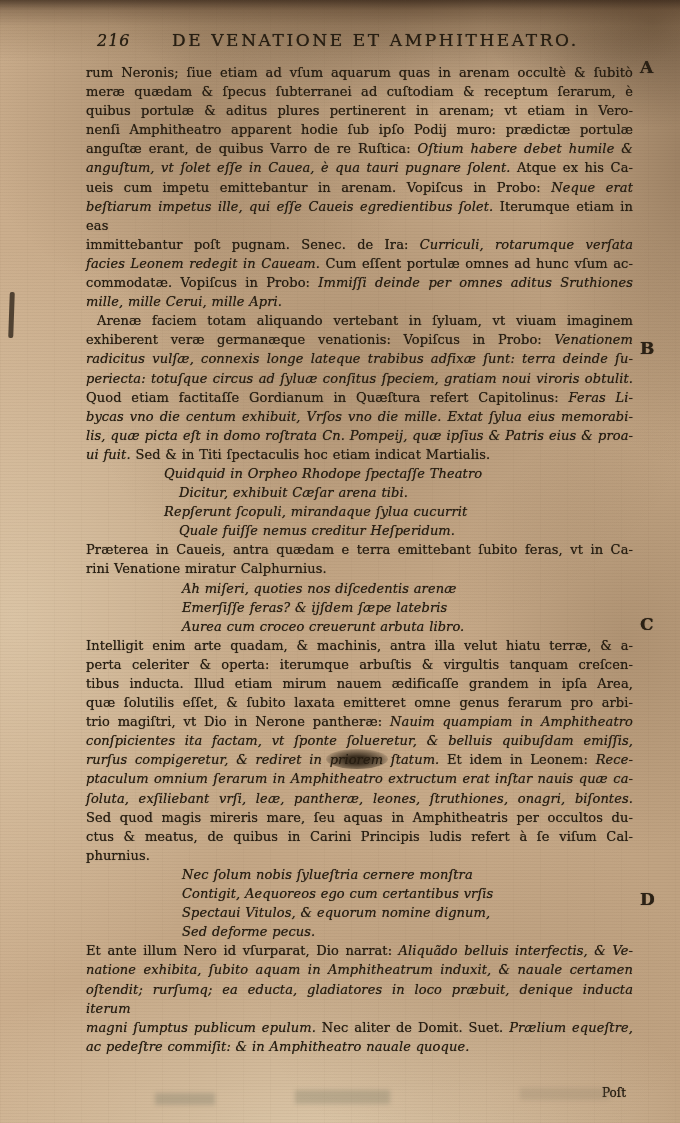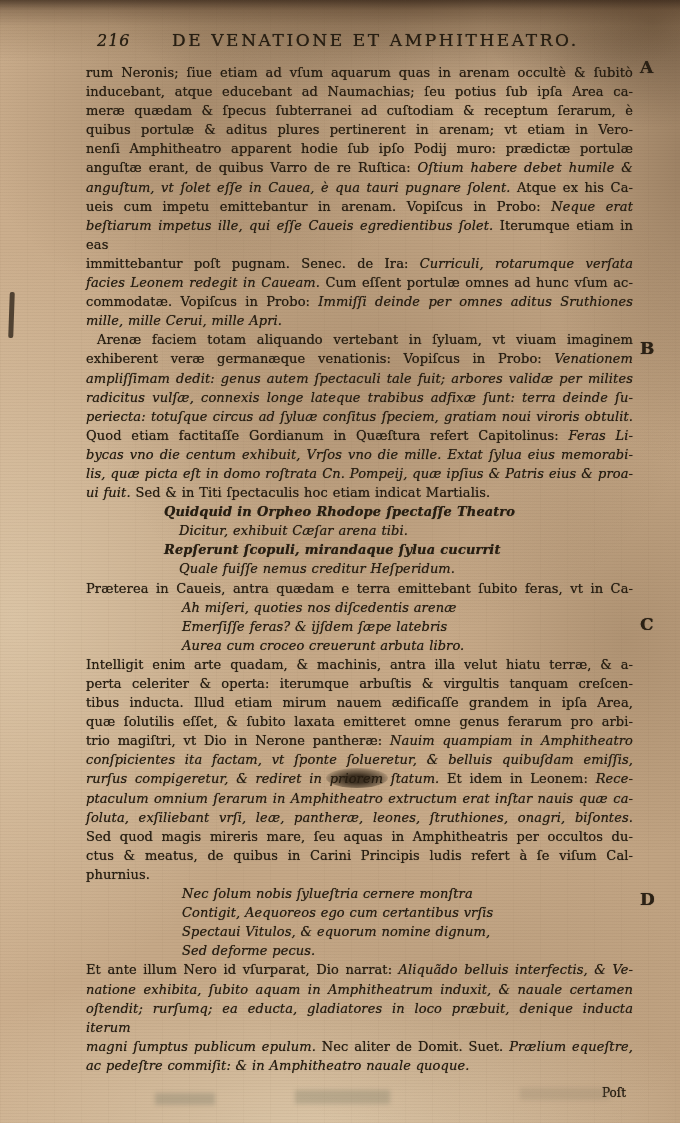--- a/index.html
+++ b/index.html
@@ -40,21 +40,21 @@
   .textblock {
     position:absolute; left:86px; top:63px; width:547px;
     font-size:13px; line-height:19.1px;
     text-shadow:0 0 .7px rgba(39,30,18,.8);
     word-spacing:.5px; letter-spacing:.1px;
   }
   .block { margin:0; }
   .line { text-align:justify; text-align-last:justify; min-height:19.1px; }
   .line.nj { text-align-last:auto; }
   .line.ind { text-indent:11px; }
-  .line.v1 { padding-left:78px;font-weight:bold; }
+  .line.v1 { padding-left:78px; }
   .line.v2 { padding-left:93px; }
   .line.v3 { padding-left:96px; }
   .line i { font-style:italic; }
   .blot { position:relative; }
   .blot::after {
     content:""; position:absolute; left:-4px; right:-5px; top:-3px; bottom:-2px;
     background:radial-gradient(ellipse at 50% 55%, rgba(38,28,16,.85) 25%, rgba(38,28,16,.40) 58%, rgba(38,28,16,0) 80%);
     border-radius:50%;
   }
   .margin-letter {
@@ -80,52 +80,51 @@
 
 <div class="page">
   <div class="texture"></div>
 
   <div class="pagenum">216</div>
   <div class="runtitle">DE VENATIONE ET AMPHITHEATRO.</div>
 
   <div class="textblock">
       <div class="block">
         <div class="line"><span>rum Neronis; ſiue etiam ad vſum aquarum quas in arenam occultè &amp; ſubitò</span></div>
-        <div class="line"><span>inducebant, atque educebant ad Naumachias; ſeu potius ſub ipſa Area ca-</span></div>
         <div class="line"><span>meræ quædam &amp; ſpecus ſubterranei ad cuſtodiam &amp; receptum ſerarum, è</span></div>
         <div class="line"><span>quibus portulæ &amp; aditus plures pertinerent in arenam; vt etiam in Vero-</span></div>
         <div class="line"><span>nenſi Amphitheatro apparent hodie ſub ipſo Podij muro: prædictæ portulæ</span></div>
         <div class="line"><span>anguſtæ erant, de quibus Varro de re Ruſtica: </span><i>Oſtium habere debet humile &amp;</i></div>
         <div class="line"><i>anguſtum, vt ſolet eſſe in Cauea, è qua tauri pugnare ſolent.</i><span> Atque ex his Ca-</span></div>
         <div class="line"><span>ueis cum impetu emittebantur in arenam. Vopiſcus in Probo: </span><i>Neque erat</i></div>
         <div class="line"><i>beſtiarum impetus ille, qui eſſe Caueis egredientibus ſolet.</i><span> Iterumque etiam in eas</span></div>
         <div class="line"><span>immittebantur poſt pugnam. Senec. de Ira: </span><i>Curriculi, rotarumque verſata</i></div>
         <div class="line"><i>facies Leonem redegit in Caueam.</i><span> Cum eſſent portulæ omnes ad hunc vſum ac-</span></div>
         <div class="line"><span>commodatæ. Vopiſcus in Probo: </span><i>Immiſſi deinde per omnes aditus Sruthiones</i></div>
         <div class="line nj"><i>mille, mille Cerui, mille Apri.</i></div>
       </div>
       <div class="block">
         <div class="line ind"><span>Arenæ faciem totam aliquando vertebant in ſyluam, vt viuam imaginem</span></div>
         <div class="line"><span>exhiberent veræ germanæque venationis: Vopiſcus in Probo: </span><i>Venationem</i></div>
-        <div class="line"><i>ampliſſimam dedit: genus autem ſpectaculi tale fuit; arbores validæ per milites</i></div>
         <div class="line"><i>radicitus vulſæ, connexis longe lateque trabibus adfixæ ſunt: terra deinde ſu-</i></div>
         <div class="line"><i>periecta: totuſque circus ad ſyluæ conſitus ſpeciem, gratiam noui viroris obtulit.</i></div>
         <div class="line"><span>Quod etiam factitaſſe Gordianum in Quæſtura refert Capitolinus: </span><i>Feras Li-</i></div>
         <div class="line"><i>bycas vno die centum exhibuit, Vrſos vno die mille. Extat ſylua eius memorabi-</i></div>
         <div class="line"><i>lis, quæ picta eſt in domo roſtrata Cn. Pompeij, quæ ipſius &amp; Patris eius &amp; proa-</i></div>
         <div class="line nj"><i>ui fuit.</i><span> Sed &amp; in Titi ſpectaculis hoc etiam indicat Martialis.</span></div>
       </div>
       <div class="block">
         <div class="line nj v1"><i>Quidquid in Orpheo Rhodope ſpectaſſe Theatro</i></div>
         <div class="line nj v2"><i>Dicitur, exhibuit Cæſar arena tibi.</i></div>
         <div class="line nj v1"><i>Repſerunt ſcopuli, mirandaque ſylua cucurrit</i></div>
         <div class="line nj v2"><i>Quale fuiſſe nemus creditur Heſperidum.</i></div>
       </div>
       <div class="block">
         <div class="line"><span>Præterea in Caueis, antra quædam e terra emittebant ſubito feras, vt in Ca-</span></div>
+        <div class="line nj"><span>rini Venatione miratur Calphurnius.</span></div>
       </div>
       <div class="block">
         <div class="line nj v3"><i>Ah miſeri, quoties nos diſcedentis arenæ</i></div>
         <div class="line nj v3"><i>Emerſiſſe feras? &amp; ijſdem ſæpe latebris</i></div>
         <div class="line nj v3"><i>Aurea cum croceo creuerunt arbuta libro.</i></div>
       </div>
       <div class="block">
         <div class="line"><span>Intelligit enim arte quadam, &amp; machinis, antra illa velut hiatu terræ, &amp; a-</span></div>
         <div class="line"><span>perta celeriter &amp; operta: iterumque arbuſtis &amp; virgultis tanquam creſcen-</span></div>
         <div class="line"><span>tibus inducta. Illud etiam mirum nauem ædificaſſe grandem in ipſa Area,</span></div>

